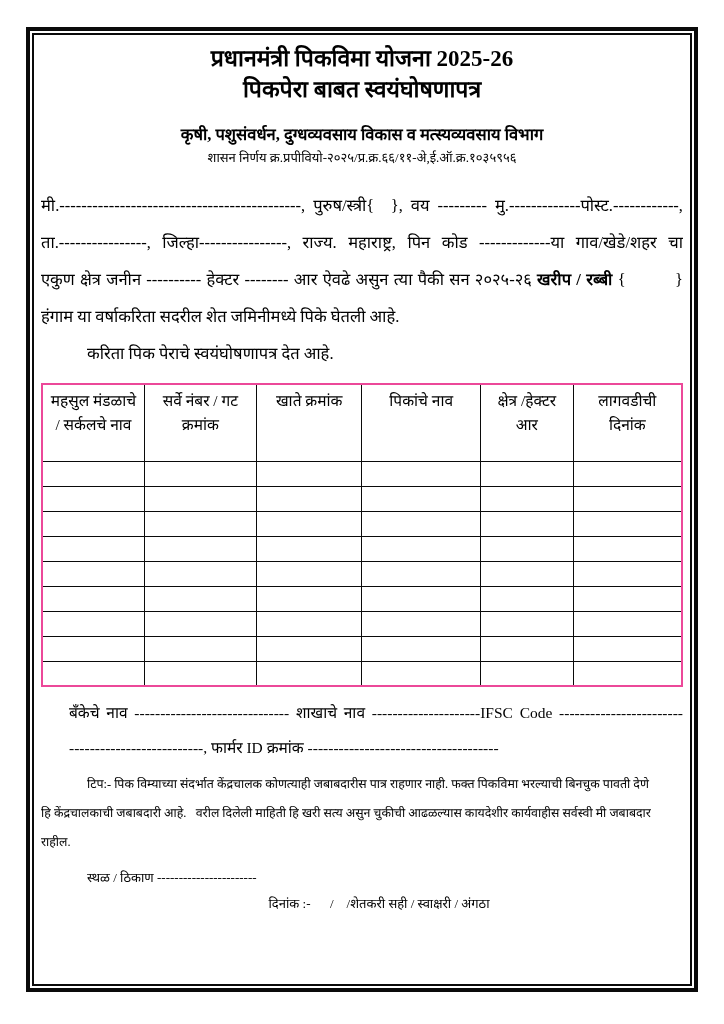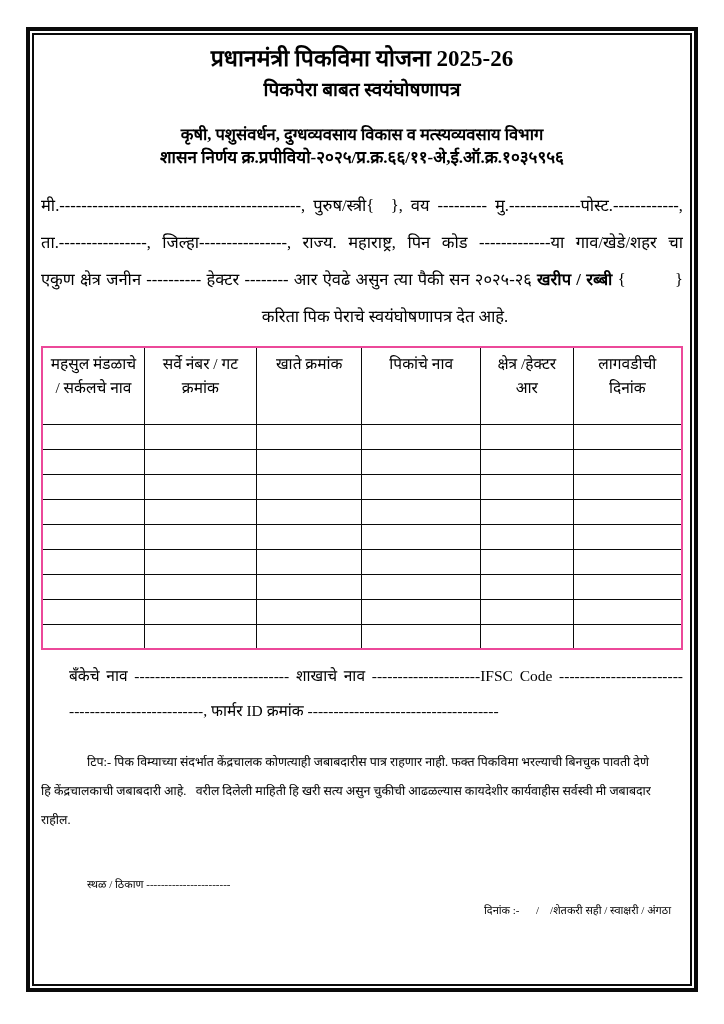--- a/index.html
+++ b/index.html
@@ -24,29 +24,29 @@
     background: #ffffff;
   }
   .frame-inner {
     width: 100%; height: 100%;
     border: 2px solid #0a0a0a;
     padding: 5px 7px 4px 7px;
     overflow: hidden;
   }
   .titles { text-align: center; }
   .title-main   { font-size: 23px; font-weight: bold; line-height: 31px; margin-top: 3px; }
-  .title-sub    { font-size: 19px; font-weight: bold; line-height: 31px; }
+  .title-sub    { font-size: 23px; font-weight: bold; line-height: 31px; }
   .title-dept   { font-size: 16.5px; font-weight: bold; line-height: 24px; margin-top: 18px; }
-  .title-gr     { font-size: 17px; font-weight: bold; line-height: 22px; }
+  .title-gr     { font-size: 13px; font-weight: normal; line-height: 22px; }
 
   .declaration { margin-top: 18px; font-size: 16.5px; }
   .decl-line { line-height: 37px; white-space: nowrap; overflow: hidden; }
   .decl-line.fill { text-align: justify; text-align-last: justify; white-space: normal; }
   .decl-line .bold { font-weight: bold; }
-  .decl-line.indent { text-indent: 46px; text-align: center; }
+  .decl-line.indent { text-indent: 46px; }
 
   table.crop-table {
     width: 100%; margin-top: 11px;
     border-collapse: collapse;
     border: 2px solid #ec4899;
   }
   table.crop-table th, table.crop-table td {
     border: 1.6px solid #0a0a0a;
   }
   table.crop-table th {
@@ -57,46 +57,47 @@
     vertical-align: top;
     padding: 4px 6px 2px 6px;
     height: 77px;
   }
   table.crop-table td { height: 25px; }
 
   .bank { margin-top: 8px; font-size: 15.5px; }
   .bank-line { line-height: 35px; margin-left: 28px; }
   .bank-line.fill { text-align: justify; text-align-last: justify; }
 
-  .note { margin-top: 20px; font-size: 12.4px; }
+  .note { margin-top: 5px; font-size: 12.4px; }
   .note-line { line-height: 29px; }
   .note-line.first { text-indent: 46px; }
 
-  .footer { margin-top: 36px; font-size: 11px; padding-left: 46px; }
+  .footer { margin-top: 8px; font-size: 13px; padding-left: 46px; }
   .footer-place { line-height: 26px; }
-  .footer-row { display: flex; justify-content: flex-end; line-height: 26px; padding-right: 12px; }
+  .footer-row { display: flex; justify-content: center; line-height: 26px; padding-right: 12px; }
 </style>
 </head>
 <body>
 
 <div class="sheet">
   <div class="frame-outer">
     <div class="frame-inner">
 
       <div class="titles">
         <div class="title-main">प्रधानमंत्री पिकविमा योजना 2025-26</div>
         <div class="title-sub">पिकपेरा बाबत स्वयंघोषणापत्र</div>
         <div class="title-dept">कृषी, पशुसंवर्धन, दुग्धव्यवसाय विकास व मत्स्यव्यवसाय विभाग</div>
         <div class="title-gr">शासन निर्णय क्र.प्रपीवियो-२०२५/प्र.क्र.६६/११-अे,ई.ऑ.क्र.१०३५९५६</div>
       </div>
 
       <div class="declaration">
         <div class="decl-line fill">मी.--------------------------------------------, पुरुष/स्त्री{  }, वय --------- मु.-------------पोस्ट.------------,</div>
         <div class="decl-line fill">ता.----------------, जिल्हा----------------, राज्य. महाराष्ट्र, पिन कोड -------------या गाव/खेडे/शहर चा</div>
         <div class="decl-line fill"><span>एकुण क्षेत्र जनीन ---------- हेक्टर -------- आर ऐवढे असुन त्या पैकी सन २०२५-२६ </span><span class="bold">खरीप / रब्बी</span><span> {   }</span></div>
+        <div class="decl-line">हंगाम या वर्षाकरिता सदरील शेत जमिनीमध्ये पिके घेतली आहे.</div>
         <div class="decl-line indent">करिता पिक पेराचे स्वयंघोषणापत्र देत आहे.</div>
       </div>
 
       <table class="crop-table">
         <colgroup>
           <col style="width:16%">
           <col style="width:17.5%">
           <col style="width:16.5%">
           <col style="width:18.5%">
           <col style="width:14.5%">

